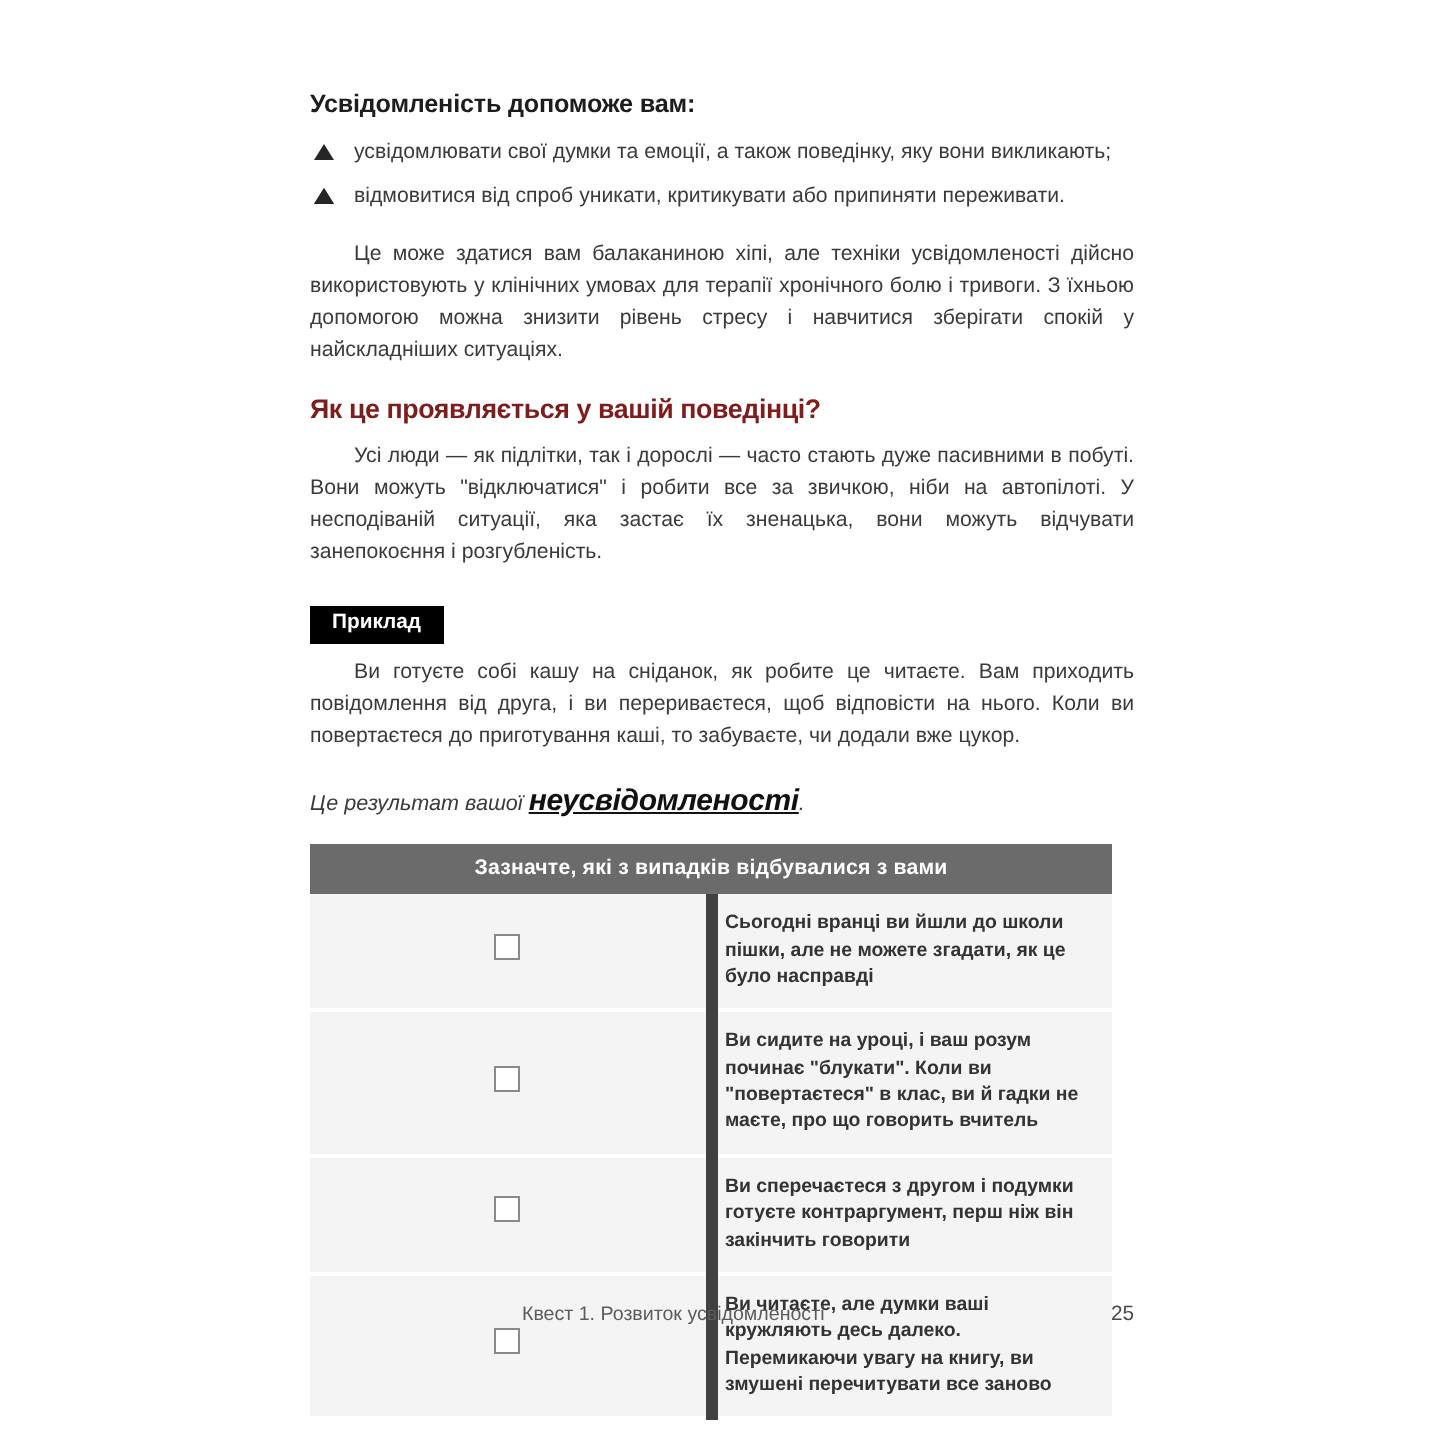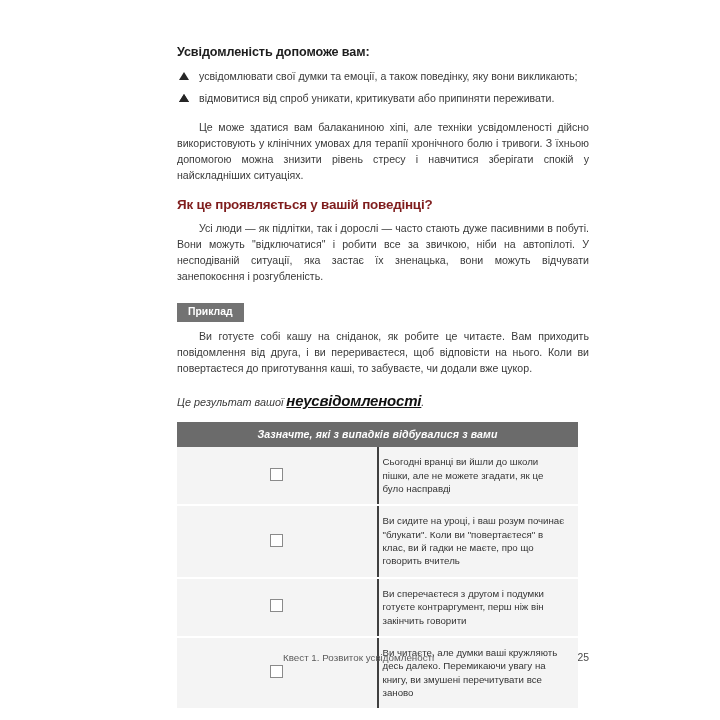--- a/index.html
+++ b/index.html
@@ -15,21 +15,20 @@
     -webkit-font-smoothing: antialiased;
   }
 
   .page {
     position: relative;
     width: 604px;
     height: 720px;
     box-sizing: border-box;
     background: #ffffff;
     overflow: hidden;
-    margin-left: 22px;
   }
 
   
   .content {
     position: absolute;
     left: 155px;
     top: 45px;
     width: 412px;
   }
 
@@ -81,21 +80,21 @@
     font-size: 13.4px;
     font-weight: bold;
     color: #7f1d1d;
     margin: 0 0 8px 0;
     letter-spacing: -0.2px;
     line-height: 1.2;
   }
 
   .tag-box {
     display: inline-block;
-    background: #737373;
+    background: #000000;
     color: #ffffff;
     font-size: 10.4px;
     font-weight: bold;
     padding: 3px 11px 4px 11px;
     margin: 4px 0 7px 0;
     line-height: 1.15;
   }
 
   .conclusion {
     text-align: left;
@@ -121,21 +120,20 @@
     table-layout: fixed;
   }
   .checklist-header {
     background: #6b6b6b;
     color: #ffffff;
     font-size: 10.6px;
     font-weight: bold;
     text-align: center;
     padding: 6px 4px 7px 4px;
     letter-spacing: 0.1px;
-    font-style: italic;
   }
   .checklist-row > td {
     background: #f4f4f4;
     border-bottom: 2px solid #ffffff;
     vertical-align: middle;
   }
   .cell-check {
     width: 40px;
     text-align: center;
     padding: 8px 0 8px 0;
@@ -148,21 +146,22 @@
     background: #ffffff;
     box-sizing: border-box;
   }
   .cell-text {
     font-size: 9.7px;
     line-height: 1.38;
     color: #333333;
     padding: 8px 12px 9px 4px;
   }
   .divider-vert {
-    border-left: 2px solid #404040;
+    border-left: 6px solid #404040;
+    font-weight: bold;
   }
 
   .footer {
     position: absolute;
     left: 155px;
     top: 652px;
     width: 412px;
     display: flex;
     justify-content: space-between;
     align-items: baseline;

